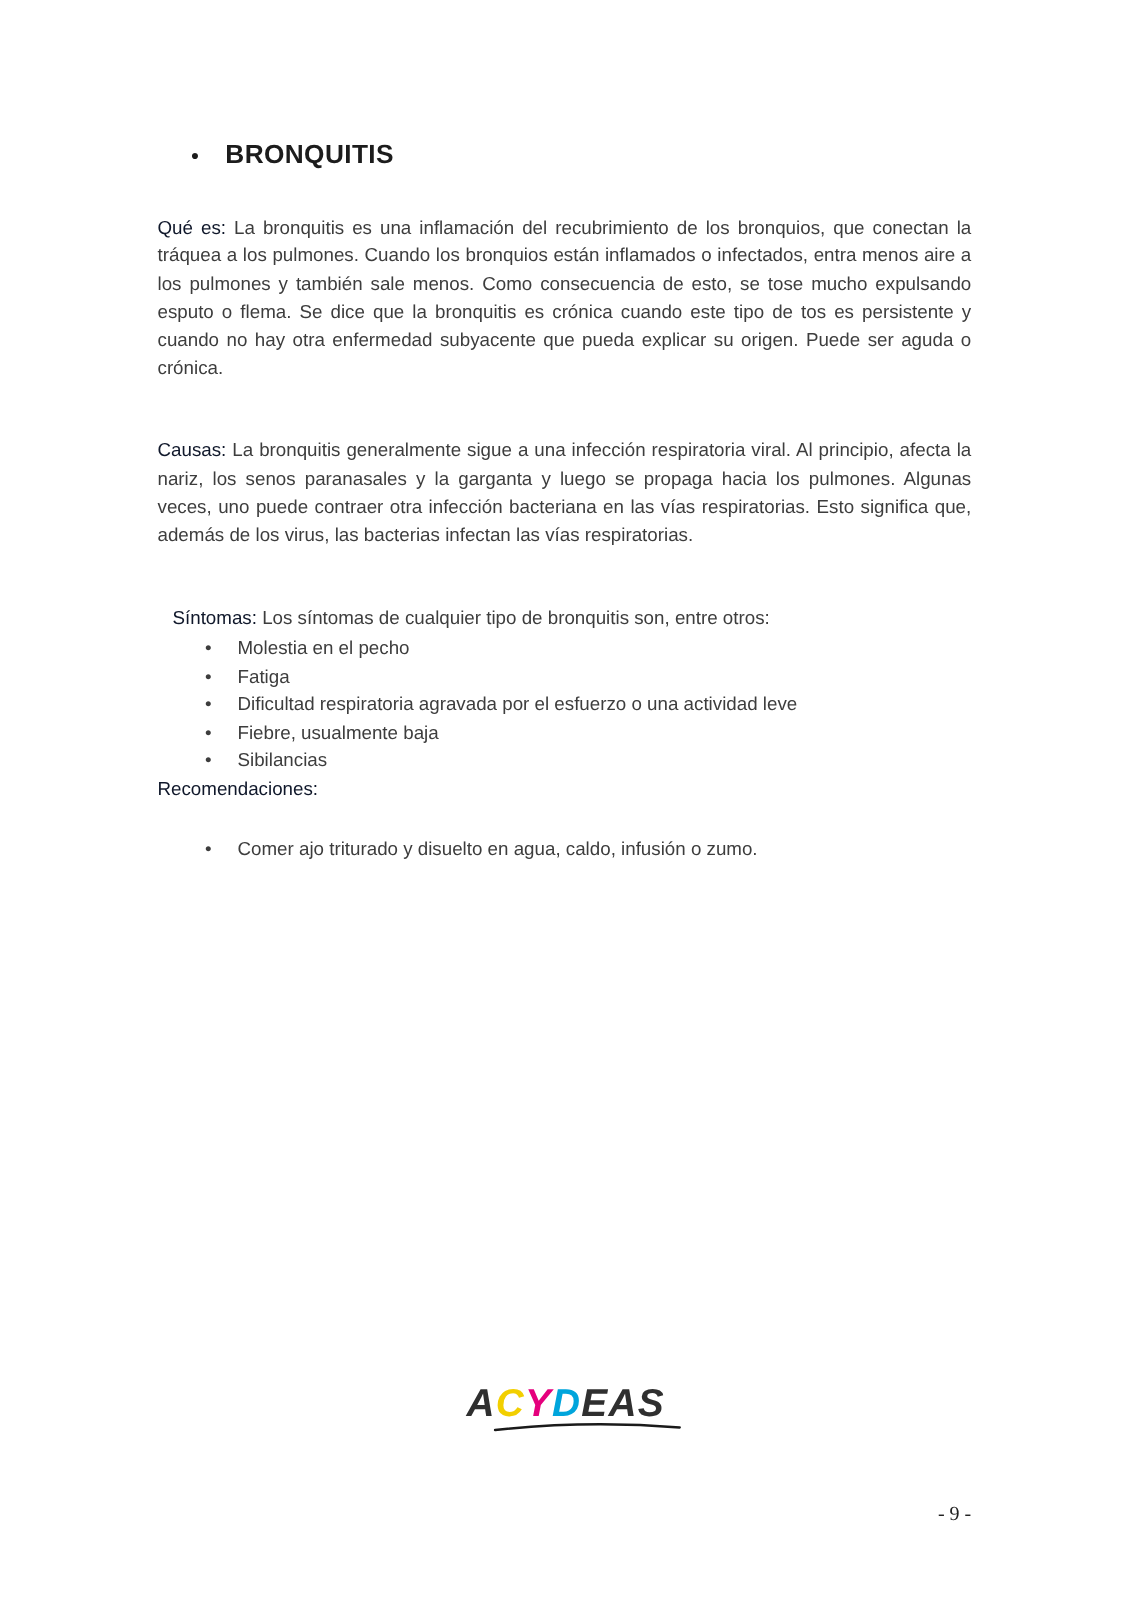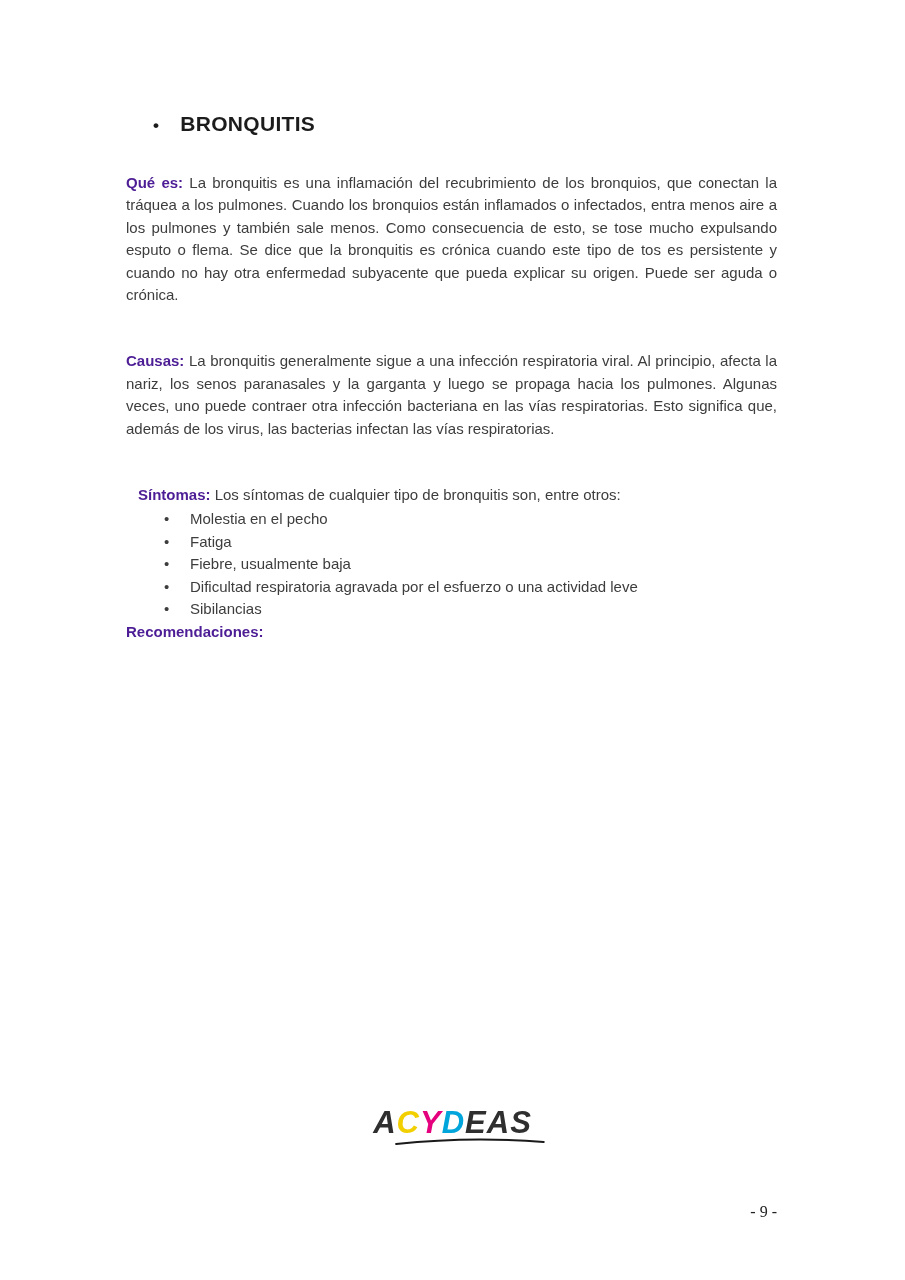--- a/index.html
+++ b/index.html
@@ -32,22 +32,22 @@
     margin-right: 21px;
     font-size: 17px;
   }
   .para {
     font-size: 15px;
     line-height: 22.4px;
     text-align: justify;
     margin: 36px 0 0 0;
   }
   .para .label, .section-label {
-    font-weight: 700;
-    color: #4c1d95;
+    font-weight: 400;
+    color: #0f172a;
   }
   .para-causas { margin-top: 44px; }
   .section-sintomas { margin-top: 44px; }
   .section-sintomas .para { margin-top: 0; margin-left: 12px; }
   .bullet-list {
     list-style: none;
     margin: 2px 0 0 0;
     padding: 0;
   }
   .bullet-list li {
@@ -124,29 +124,30 @@
   </p>
 
   <div class="section-sintomas">
     <p class="para">
       <span class="label">Síntomas:</span>
       <span>Los síntomas de cualquier tipo de bronquitis son, entre otros:</span>
     </p>
     <ul class="bullet-list">
       <li>Molestia en el pecho</li>
       <li>Fatiga</li>
+      <li>Dificultad respiratoria agravada por el esfuerzo o una actividad leve</li>
       <li>Fiebre, usualmente baja</li>
-      <li>Dificultad respiratoria agravada por el esfuerzo o una actividad leve</li>
       <li>Sibilancias</li>
     </ul>
   </div>
 
   <div class="section-reco">
     <p class="section-label">Recomendaciones:</p>
     <ul class="bullet-list reco-list">
+      <li>Comer ajo triturado y disuelto en agua, caldo, infusión o zumo.</li>
     </ul>
   </div>
 
 </div>
 
 <div class="logo">
   <span class="logo-letters">
     <svg class="logo-swoosh" viewBox="0 0 140 10" preserveAspectRatio="none" aria-hidden="true">
       <path d="M2 8 Q 70 0 138 6" fill="none" stroke="#1a1a1a" stroke-width="2" stroke-linecap="round"></path>
     </svg>

